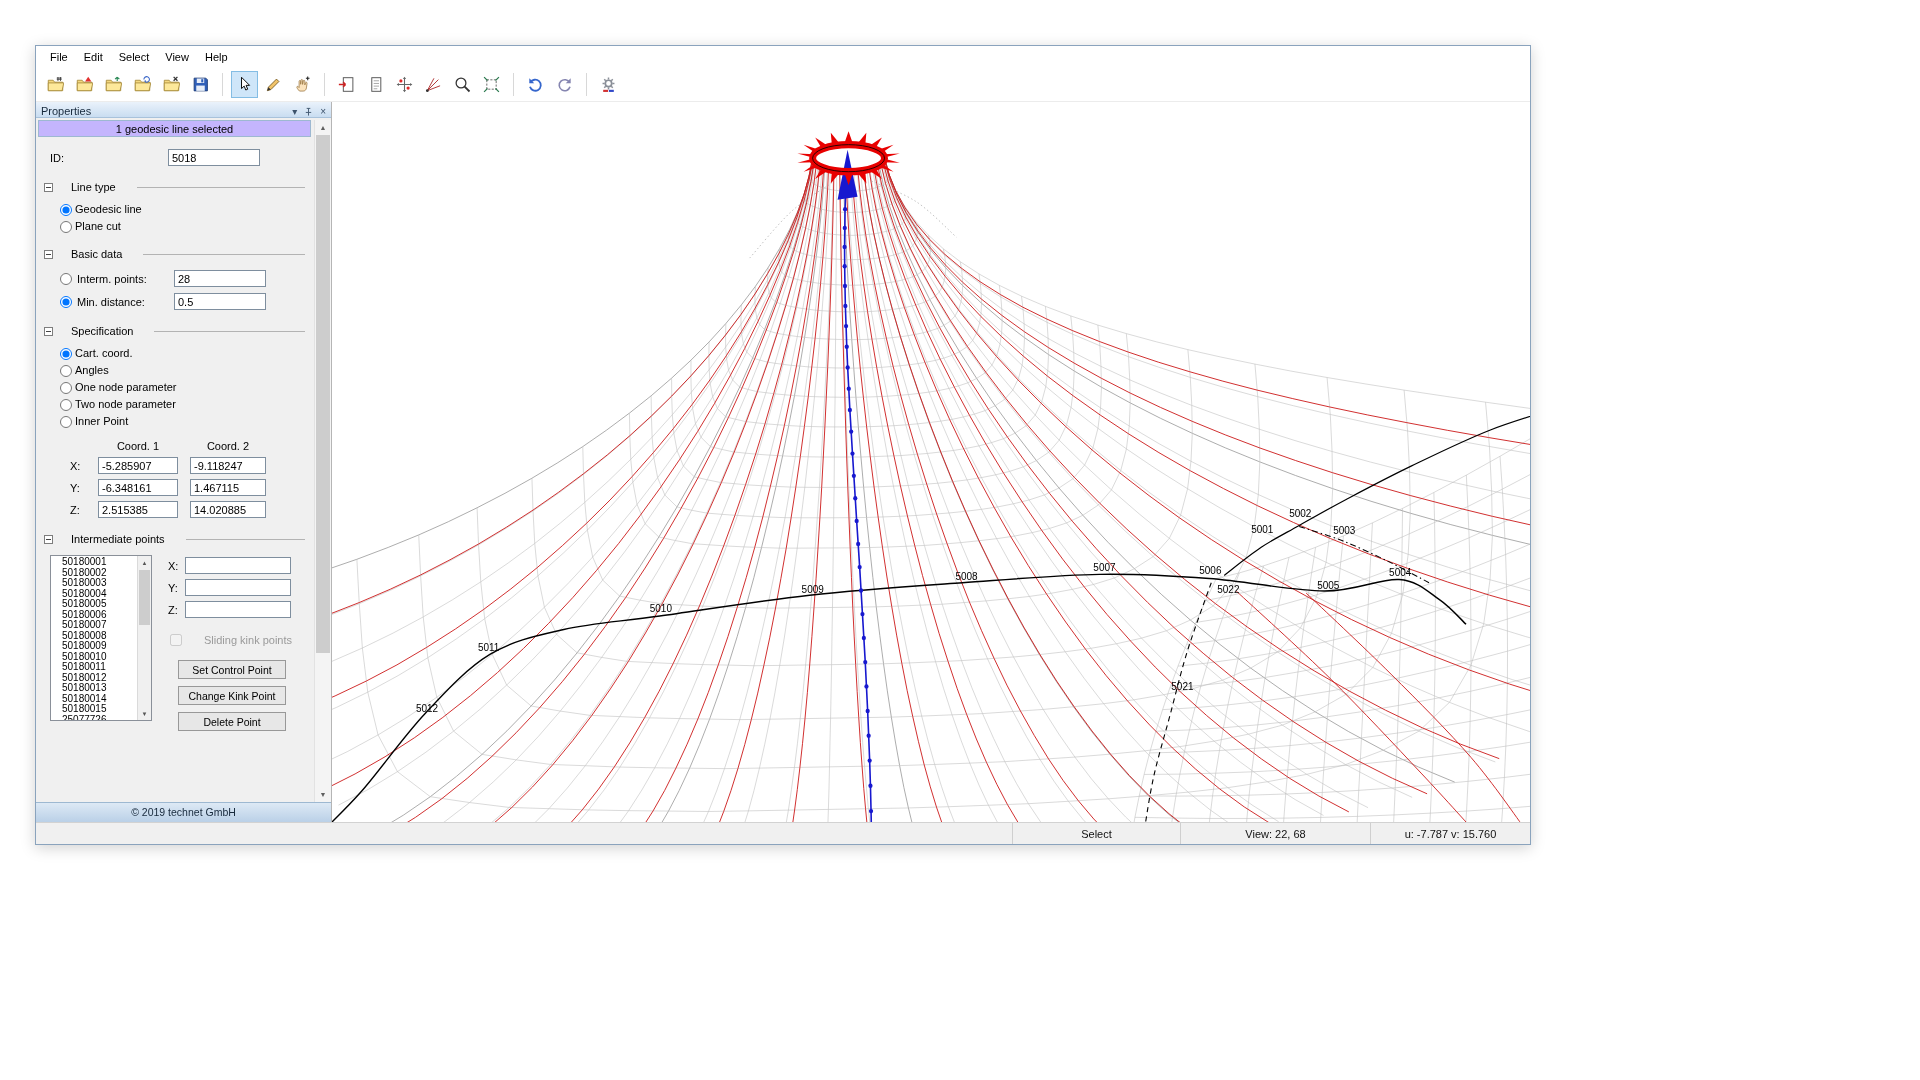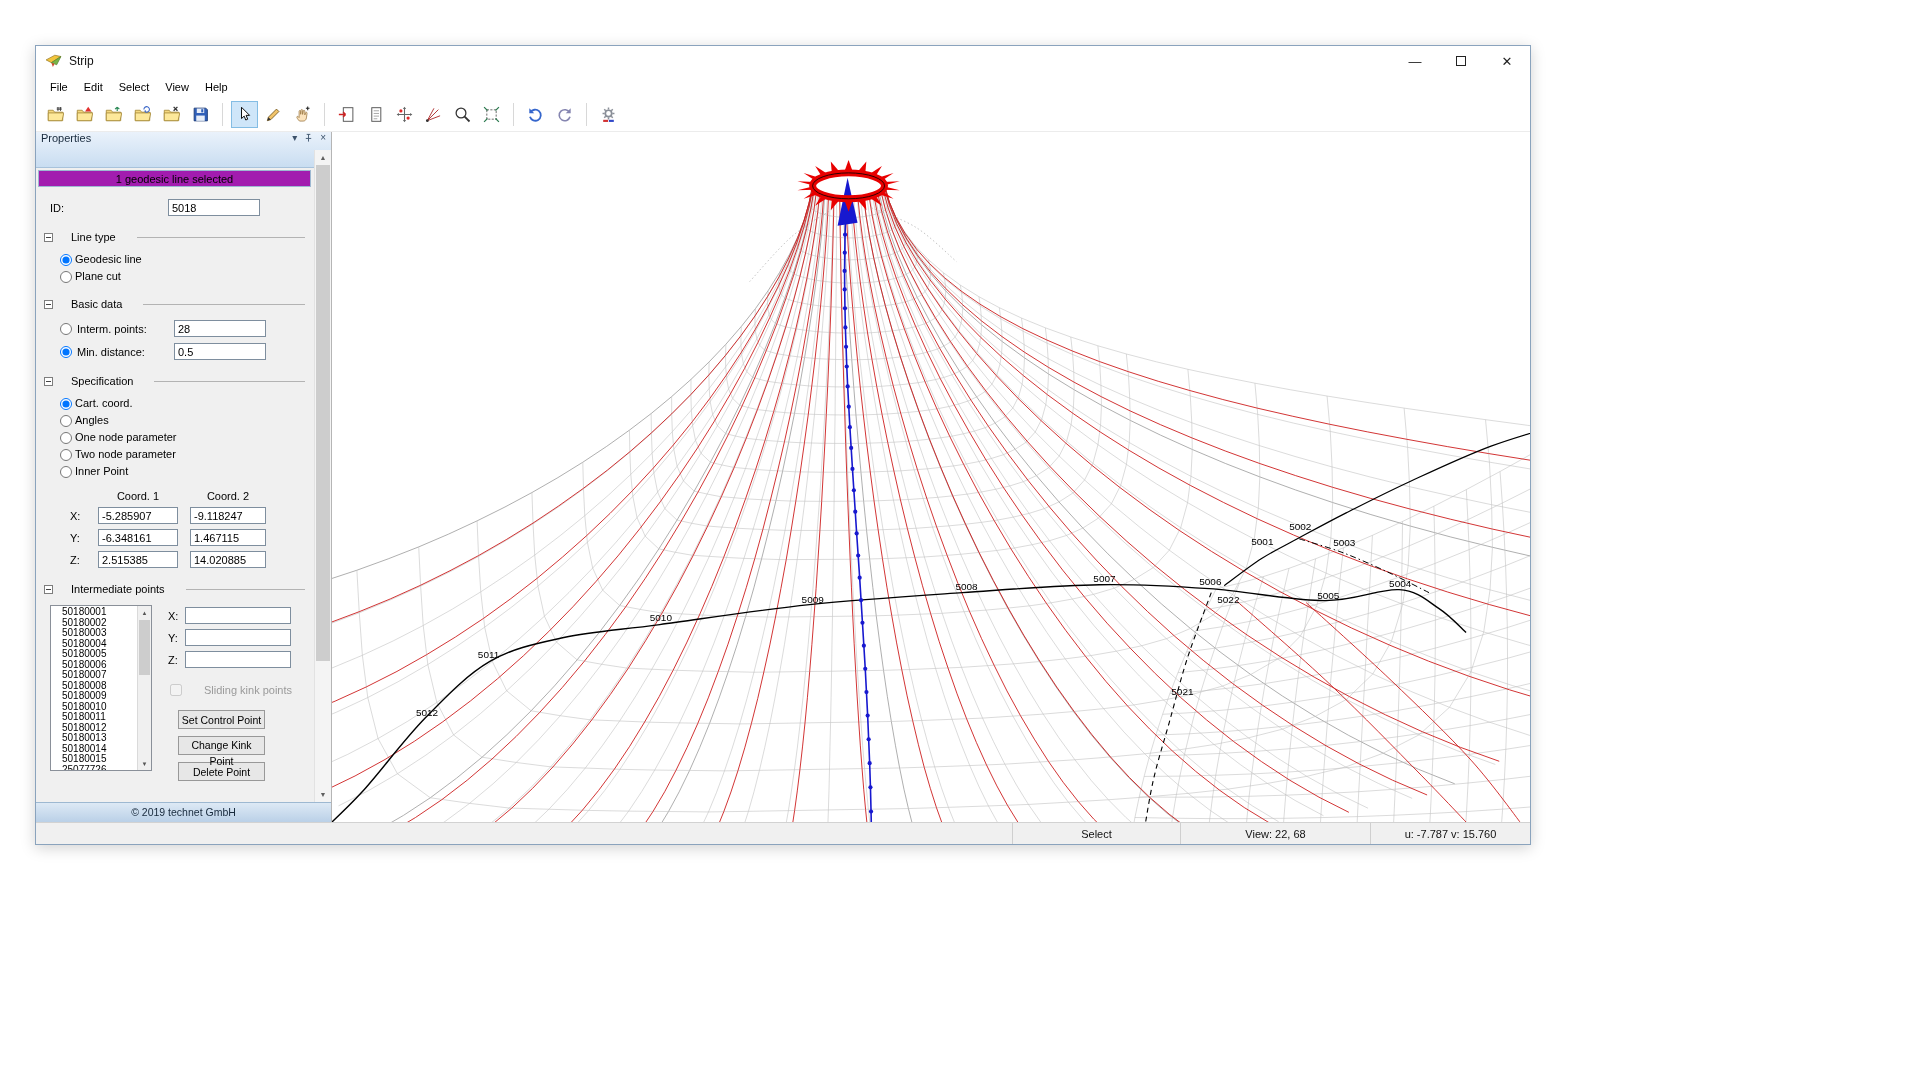--- a/index.html
+++ b/index.html
@@ -16,24 +16,24 @@
 .menubar{height:22px;display:flex;align-items:center;padding-left:6px;font-size:11px;background:#fff;flex:0 0 auto}
 .menu-item{padding:3px 8px}
 
 .toolbar{height:34px;display:flex;align-items:center;background:#fff;padding-left:6px;gap:2px;flex:0 0 auto;border-bottom:1px solid #ececec}
 .tb-btn{width:27px;height:27px;display:flex;align-items:center;justify-content:center;border:1px solid transparent}
 .tb-btn.active{background:#cfe6f9;border-color:#84bde4}
 .tb-sep{width:1px;height:23px;background:#d8d8d8;margin:0 6px}
 
 .main{flex:1;display:flex;min-height:0}
 .props{width:296px;flex:0 0 296px;background:#f0f0f0;border-right:1px solid #b5b5b5;display:flex;flex-direction:column;position:relative}
-.props-header{height:36px;background:linear-gradient(#eaf2fb,#c9ddf1);border-bottom:1px solid #a8c2db;display:flex;align-items:flex-start;padding:0 5px;font-size:11px;color:#17293c;flex:0 0 auto}
+.props-header{height:16px;background:linear-gradient(#eaf2fb,#c9ddf1);border-bottom:1px solid #a8c2db;display:flex;align-items:flex-end;padding:0 5px;font-size:11px;color:#17293c;flex:0 0 auto}
 .ph-icons{margin-left:auto;display:flex;gap:7px;align-items:center;color:#3c526b;font-size:10px}
 .props-body{flex:1;overflow:hidden;position:relative;padding-right:18px;font-size:11px;color:#000}
-.summary{margin:2px 2px 12px 2px;height:17px;line-height:16px;text-align:center;background:#a21caf;border:1px solid #9db8d1;font-size:11px}
+.summary{margin:2px 2px 12px 2px;height:17px;line-height:16px;text-align:center;background:#c4b5fd;border:1px solid #9db8d1;font-size:11px}
 .frow{display:flex;align-items:center;margin-left:14px;margin-bottom:2px}
 .frow .lbl{width:118px}
 input.tb{height:17px;border:1px solid #7e8e9e;background:#fff;font-size:11px;font-family:inherit;padding:0 3px;width:92px}
 .section{display:flex;align-items:center;margin:15px 8px 10px 8px;gap:18px}
 .cbox{width:9px;height:9px;border:1px solid #7d7d7d;position:relative;background:#fff;flex:0 0 9px}
 .cbox:before{content:"";position:absolute;left:1px;right:1px;top:3px;border-top:1px solid #444}
 .section .rule{flex:1;border-top:1px solid #b3b3b3;margin-left:3px}
 .radio-row{display:flex;align-items:center;gap:3px;margin:0 0 4px 24px;line-height:13px}
 .radio-row input,.rlbl input{width:12px;height:12px;margin:0}
 .frow2{display:flex;align-items:center;margin:0 0 6px 24px}
@@ -48,55 +48,40 @@
 .list-scrollbar{position:absolute;right:0;top:0;bottom:0;width:14px;background:#f0f0f0;border-left:1px solid #dadada}
 .ls-arrow{position:absolute;left:0;right:0;height:13px;font-size:6px;display:flex;align-items:center;justify-content:center;color:#555}
 .ls-arrow.up{top:0}.ls-arrow.down{bottom:0}
 .ls-thumb{position:absolute;left:1px;right:1px;top:14px;height:55px;background:#cdcdcd}
 .ip-right{flex:1;padding-top:2px}
 .ip-frow{display:flex;align-items:center;gap:5px;margin-bottom:5px}
 .ip-frow .l{width:12px}
 .ip-frow input{width:106px}
 .chk-row{display:flex;align-items:center;gap:22px;margin:16px 0 14px 2px;color:#9a9a9a}
 .chk-row input{width:12px;height:12px;margin:0}
-.btn{display:block;width:87px;height:19px;margin:0 0 7px 10px;background:#e7e7e7;border:1px solid #989898;font-size:10.5px;font-family:inherit;text-align:center;line-height:16px;color:#000}
+.btn{display:block;width:108px;height:19px;margin:0 0 7px 10px;background:#e7e7e7;border:1px solid #989898;font-size:10.5px;font-family:inherit;text-align:center;line-height:16px;color:#000}
 .props-footer{height:20px;background:linear-gradient(#dde9f5,#bad0e7);border-top:1px solid #9db8d1;text-align:center;font-size:10.5px;line-height:19px;color:#17293c;flex:0 0 auto}
 .props-scrollbar{position:absolute;right:0;top:18px;bottom:20px;width:17px;background:#f4f4f4;border-left:1px solid #e2e2e2;z-index:5}
 .sb-arrow{position:absolute;left:0;right:0;height:15px;display:flex;align-items:center;justify-content:center;color:#606060;font-size:7px}
 .sb-arrow.up{top:0}.sb-arrow.down{bottom:0}
 .sb-thumb{position:absolute;left:1px;right:1px;top:15px;height:76%;background:#cdcdcd}
 
 .canvas{flex:1;position:relative;background:#fff;overflow:hidden}
 .canvas svg{position:absolute;left:0;top:0;width:100%;height:100%}
 
 .statusbar{height:22px;background:#f0f0f0;border-top:1px solid #d2d2d2;display:flex;align-items:stretch;font-size:11px;flex:0 0 auto;color:#111}
 .sb-spacer{flex:1}
 .sb-cell{display:flex;align-items:center;justify-content:center;border-left:1px solid #cfcfcf;padding:0 8px}
 .sb-cell.c1{width:168px}.sb-cell.c2{width:190px}.sb-cell.c3{width:160px}
 </style>
 </head>
 <body>
 
 <div class="window">
 
-  <div class="titlebar">
-    <svg class="title-icon" viewBox="0 0 16 16">
-      <path d="M1 6.5l8.2-4.4 5.8 1.2-9 5.8z" fill="#f2c53c" stroke="#8a6d1f" stroke-width="0.6"></path>
-      <path d="M6 9.1l9-5.8-4 7.8-2.2-.9z" fill="#79b548" stroke="#4c7a24" stroke-width="0.6"></path>
-      <path d="M6 9.1l1.4 4 1.6-3z" fill="#d04a2a"></path>
-    </svg>
-    <span class="title-text">Strip</span>
-    <div class="win-controls">
-      <div class="win-btn">—</div>
-      <div class="win-btn">
-          <span class="maxi-box"></span>
-        </div>
-      <div class="win-btn">✕</div>
-    </div>
-  </div>
 
   <div class="menubar">
     <span class="menu-item">File</span>
     <span class="menu-item">Edit</span>
     <span class="menu-item">Select</span>
     <span class="menu-item">View</span>
     <span class="menu-item">Help</span>
   </div>
 
   <div class="toolbar">

